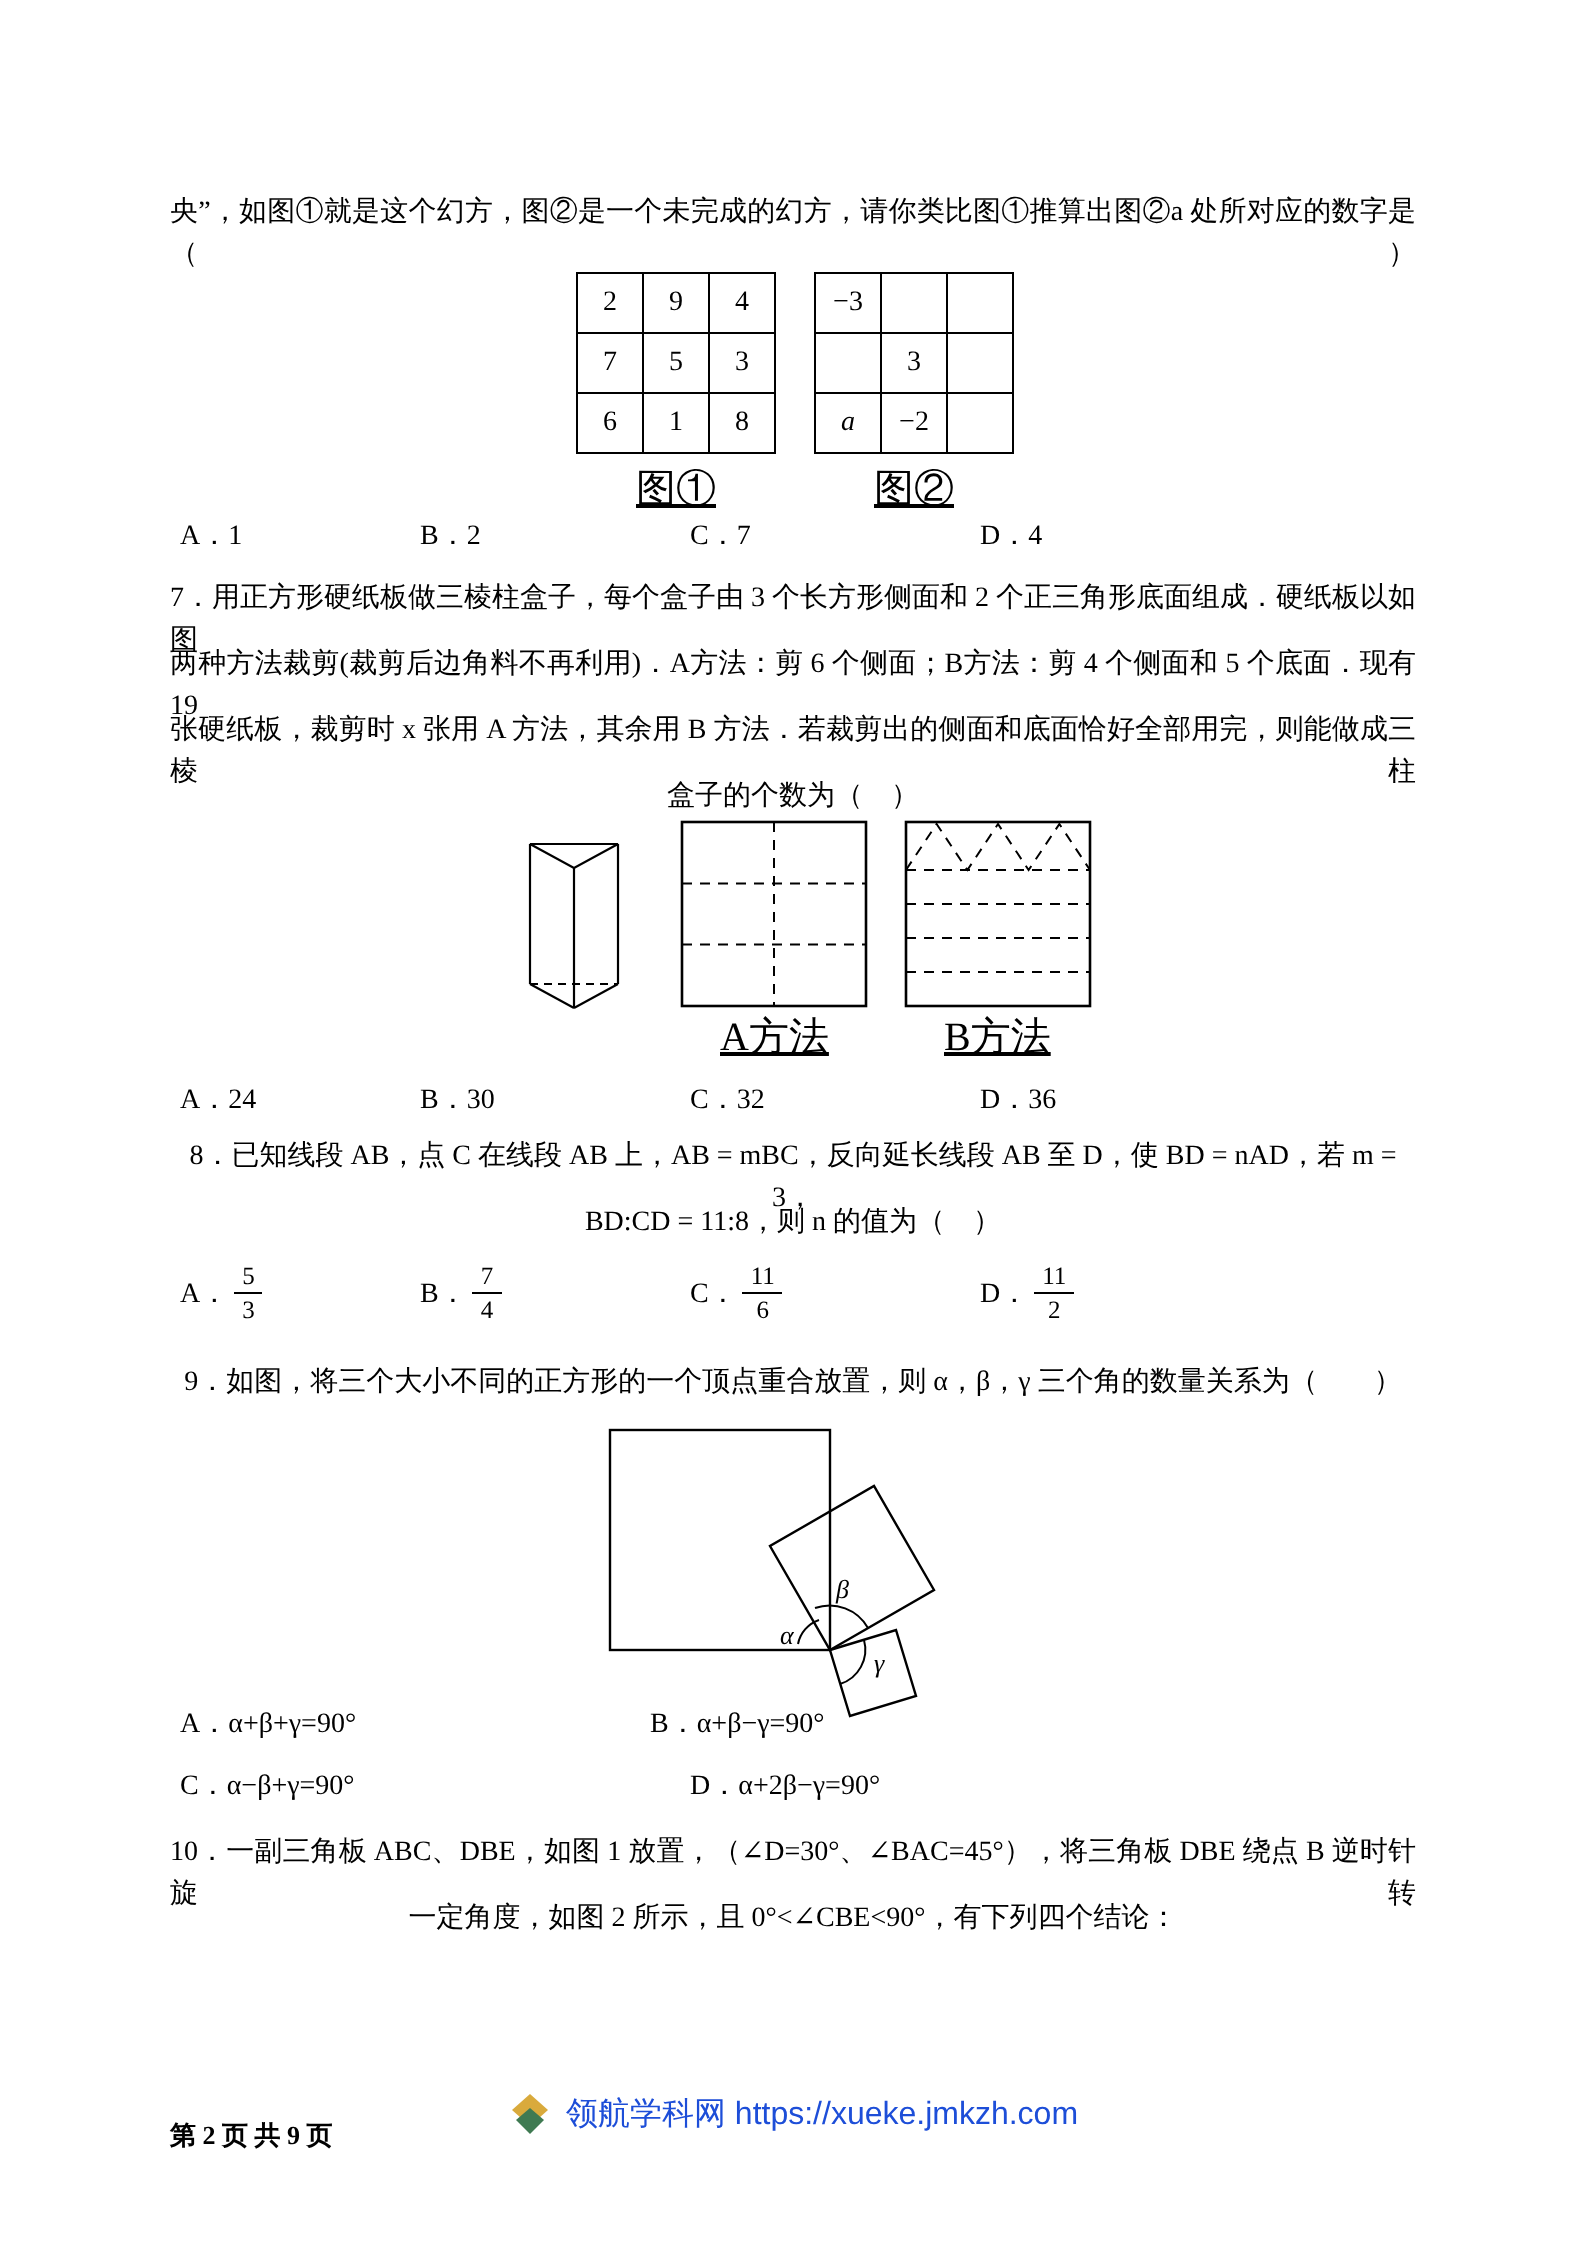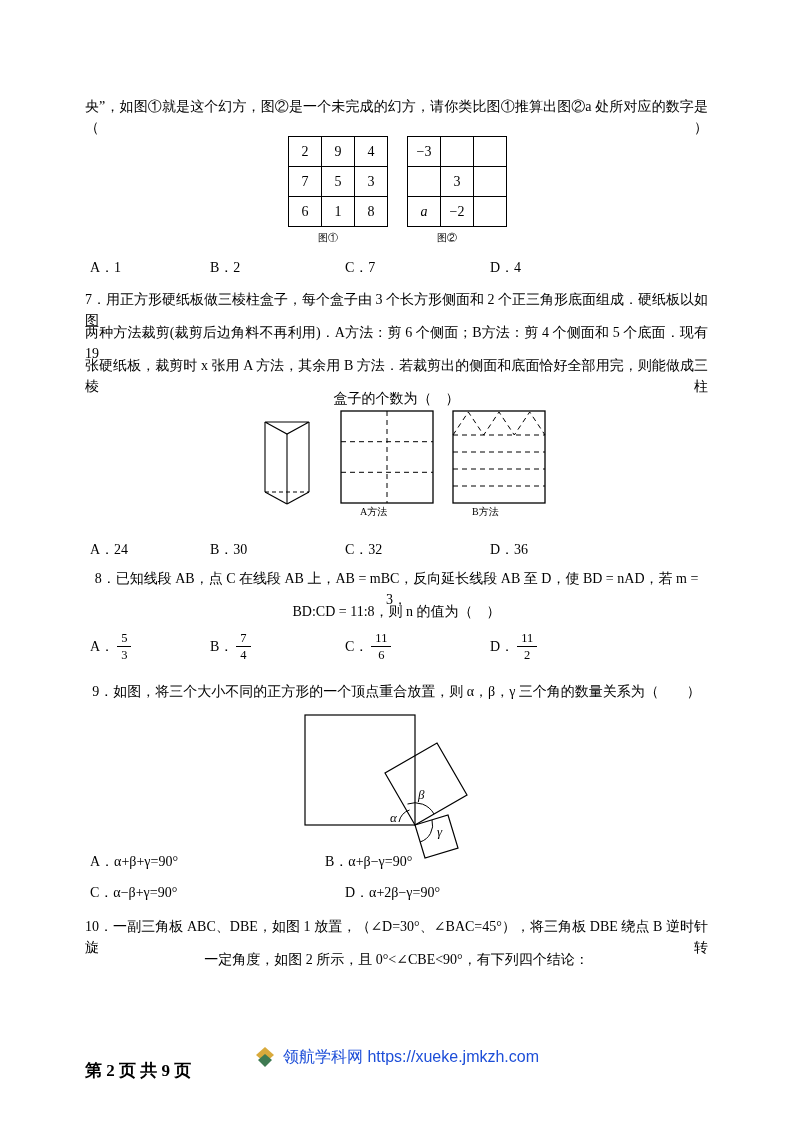--- a/index.html
+++ b/index.html
@@ -16,30 +16,30 @@
     position: absolute; left: 85px; width: 623px;
     font-size: 14px; line-height: 21px; text-align: center;
   }
   .just { text-align: justify; text-align-last: justify; }
   table.magic { position: absolute; border-collapse: collapse; }
   table.magic td {
     width: 33px; height: 30px; border: 1px solid #000;
     text-align: center; font-size: 14px; padding: 0;
   }
   table.magic td.it { font-style: italic; }
-  .figlabel { position: absolute; font-size: 10px; }
+  .figlabel { position: absolute; font-size: 20px; text-decoration: underline; }
   .opt { position: absolute; font-size: 14px; white-space: nowrap; }
   .fopt { position: absolute; display: flex; align-items: center; font-size: 14px; }
   .frac { display: inline-flex; flex-direction: column; align-items: center;
           font-size: 12.5px; line-height: 16px; margin-left: 3px; }
   .frac .num { border-bottom: 1px solid #000; padding: 0 4px; }
   .frac .den { padding: 0 4px; }
   svg.fig { position: absolute; }
   svg.fig text { font-size: 13px; font-style: italic; font-family: "Liberation Serif", serif; }
-  .footer-page { position: absolute; left: 85px; top: 1059px; font-size: 17px; font-weight: bold; }
+  .footer-page { position: absolute; left: 85px; top: 1059px; font-size: 13px; font-weight: bold; }
   .footer-site {
     position: absolute; left: 0; right: 0; top: 1046px;
     display: flex; justify-content: center; align-items: center; gap: 7px;
     color: #1d4ed8; font-size: 16px;
     font-family: "Liberation Sans", "DejaVu Sans", sans-serif;
   }
 </style>
 </head>
 <body>
 

